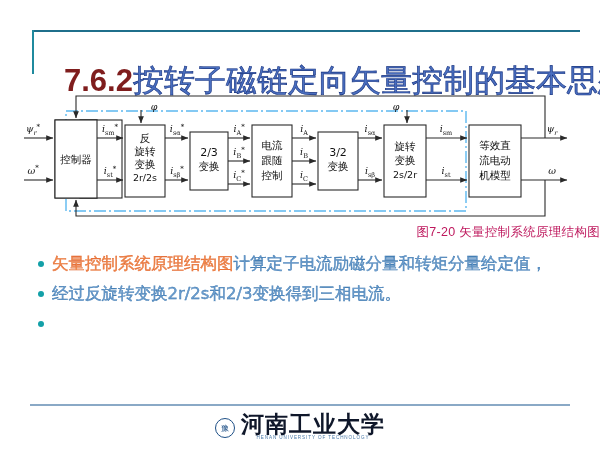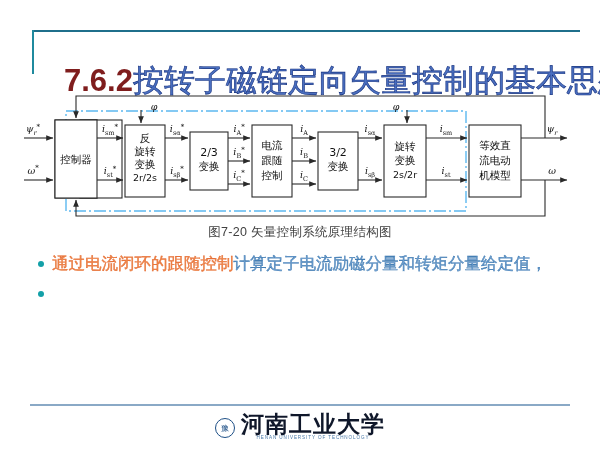--- a/index.html
+++ b/index.html
@@ -33,21 +33,21 @@
 
   
   #diagram{
     position:absolute;left:22px;top:90px;width:560px;height:132px;
   }
   #diagram svg{display:block;}
 
   
   #fig-caption{
     position:absolute;left:0;top:224px;width:600px;
-    text-align:center;font-size:12.5px;color:#404040;
+    text-align:right;font-size:12.5px;color:#be185d;
     letter-spacing:.3px;
   }
 
   
   #bullets{
     position:absolute;left:38px;top:252px;width:540px;
   }
   .bullet-row{
     display:flex;align-items:flex-start;margin-bottom:7px;
   }
@@ -259,26 +259,32 @@
 </svg>
 </div>
 
 <div id="fig-caption">图7-20 矢量控制系统原理结构图</div>
 
 <div id="bullets">
   <div class="bullet-row">
     <span class="bullet-dot">
         <i></i>
       </span>
-    <span class="bullet-text"><span class="hl">通过电流闭环的跟随控制</span><span>计算定子电流励磁分量和转矩分量给定值，</span></span>
+    <span class="bullet-text"><span class="hl">矢量控制系统原理结构图</span><span>计算定子电流励磁分量和转矩分量给定值，</span></span>
   </div>
   <div class="bullet-row">
     <span class="bullet-dot">
         <i></i>
       </span>
+    <span class="bullet-text"><span>经过反旋转变换2r/2s和2/3变换得到三相电流。</span></span>
+  </div>
+  <div class="bullet-row">
+    <span class="bullet-dot">
+        <i></i>
+      </span>
   </div>
 </div>
 
 <div id="footer-rule"></div>
 <div id="logo">
   <div id="logo-seal">
     <span>豫</span>
   </div>
   <div class="logo-stack">
     <div id="logo-cn">河南工业大学</div>

